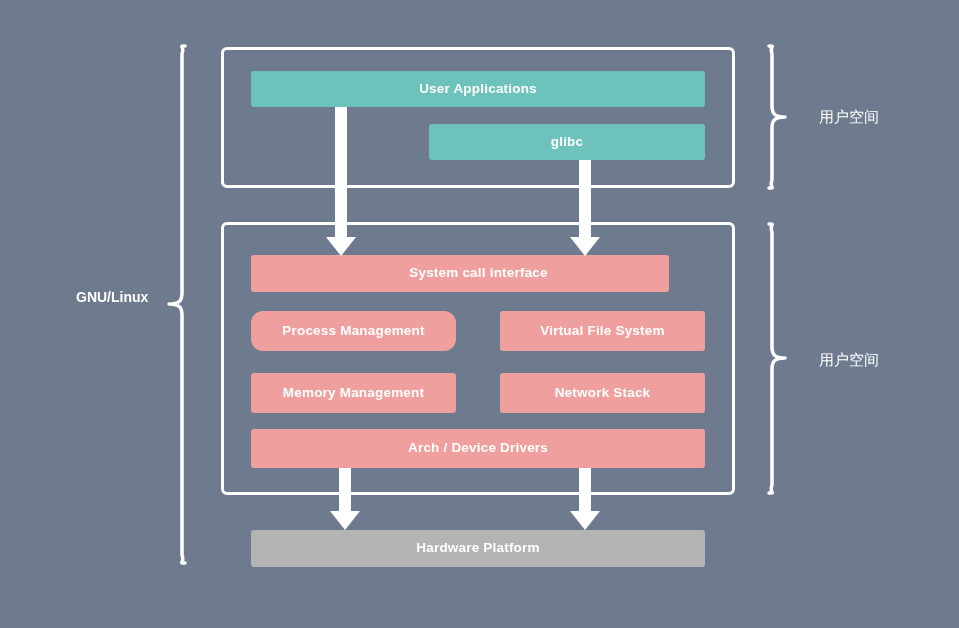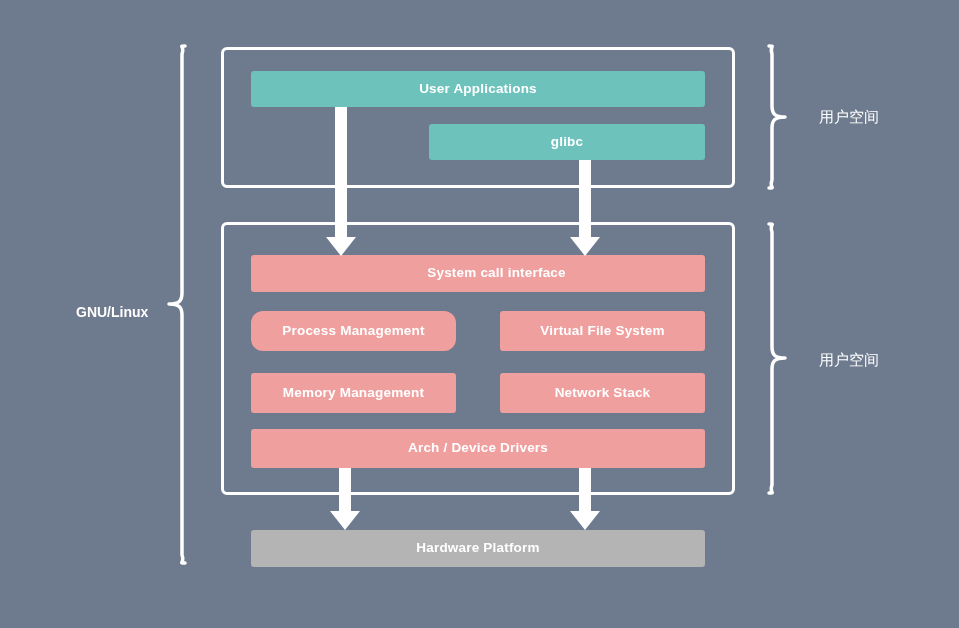--- a/index.html
+++ b/index.html
@@ -42,21 +42,21 @@
     text-align: left;
     line-height: 1.1;
     user-select: none;
   }
   .bar.teal { background: #6dc2bc; }
   .bar.pink { background: #f09f9f; }
   .bar.gray { background: #b4b4b4; }
 
   #bar-user-applications   { left: 251px; top: 71px;  width: 454px; height: 36px; }
   #bar-glibc               { left: 429px; top: 124px; width: 276px; height: 36px; }
-  #bar-syscall-interface   { left: 251px; top: 255px; width: 454px; height: 37px; padding-left: 37px; }
+  #bar-syscall-interface   { left: 251px; top: 255px; width: 418px; height: 37px; padding-left: 37px; }
   #bar-process-management  { left: 251px; top: 311px; width: 205px; height: 40px; border-radius: 12px; }
   #bar-virtual-file-system { left: 500px; top: 311px; width: 205px; height: 40px; }
   #bar-memory-management   { left: 251px; top: 373px; width: 205px; height: 40px; }
   #bar-network-stack       { left: 500px; top: 373px; width: 205px; height: 40px; }
   #bar-arch-device-drivers { left: 251px; top: 429px; width: 454px; height: 39px; }
   #bar-hardware-platform   { left: 251px; top: 530px; width: 454px; height: 37px; }
 
   
   .arrow-down { position: absolute; }
   .arrow-down .shaft {
@@ -102,21 +102,21 @@
 
   .side-label {
     position: absolute;
     color: #ffffff;
     font-size: 14px;
     white-space: nowrap;
     user-select: none;
   }
   #label-userspace   { left: 819px; top: 108px; font-size: 15px; }
   #label-kernelspace { left: 819px; top: 351px; font-size: 15px; }
-  #label-gnulinux    { left: 76px;  top: 304px; font-weight: bold; font-size: 14px; }
+  #label-gnulinux    { left: 76px;  top: 289px; font-weight: bold; font-size: 14px; }
 </style>
 </head>
 <body>
 
 <div class="canvas">
 
   <div class="layer-box" id="userspace-container"></div>
 
   <div class="bar teal" id="bar-user-applications">User Applications</div>
 

